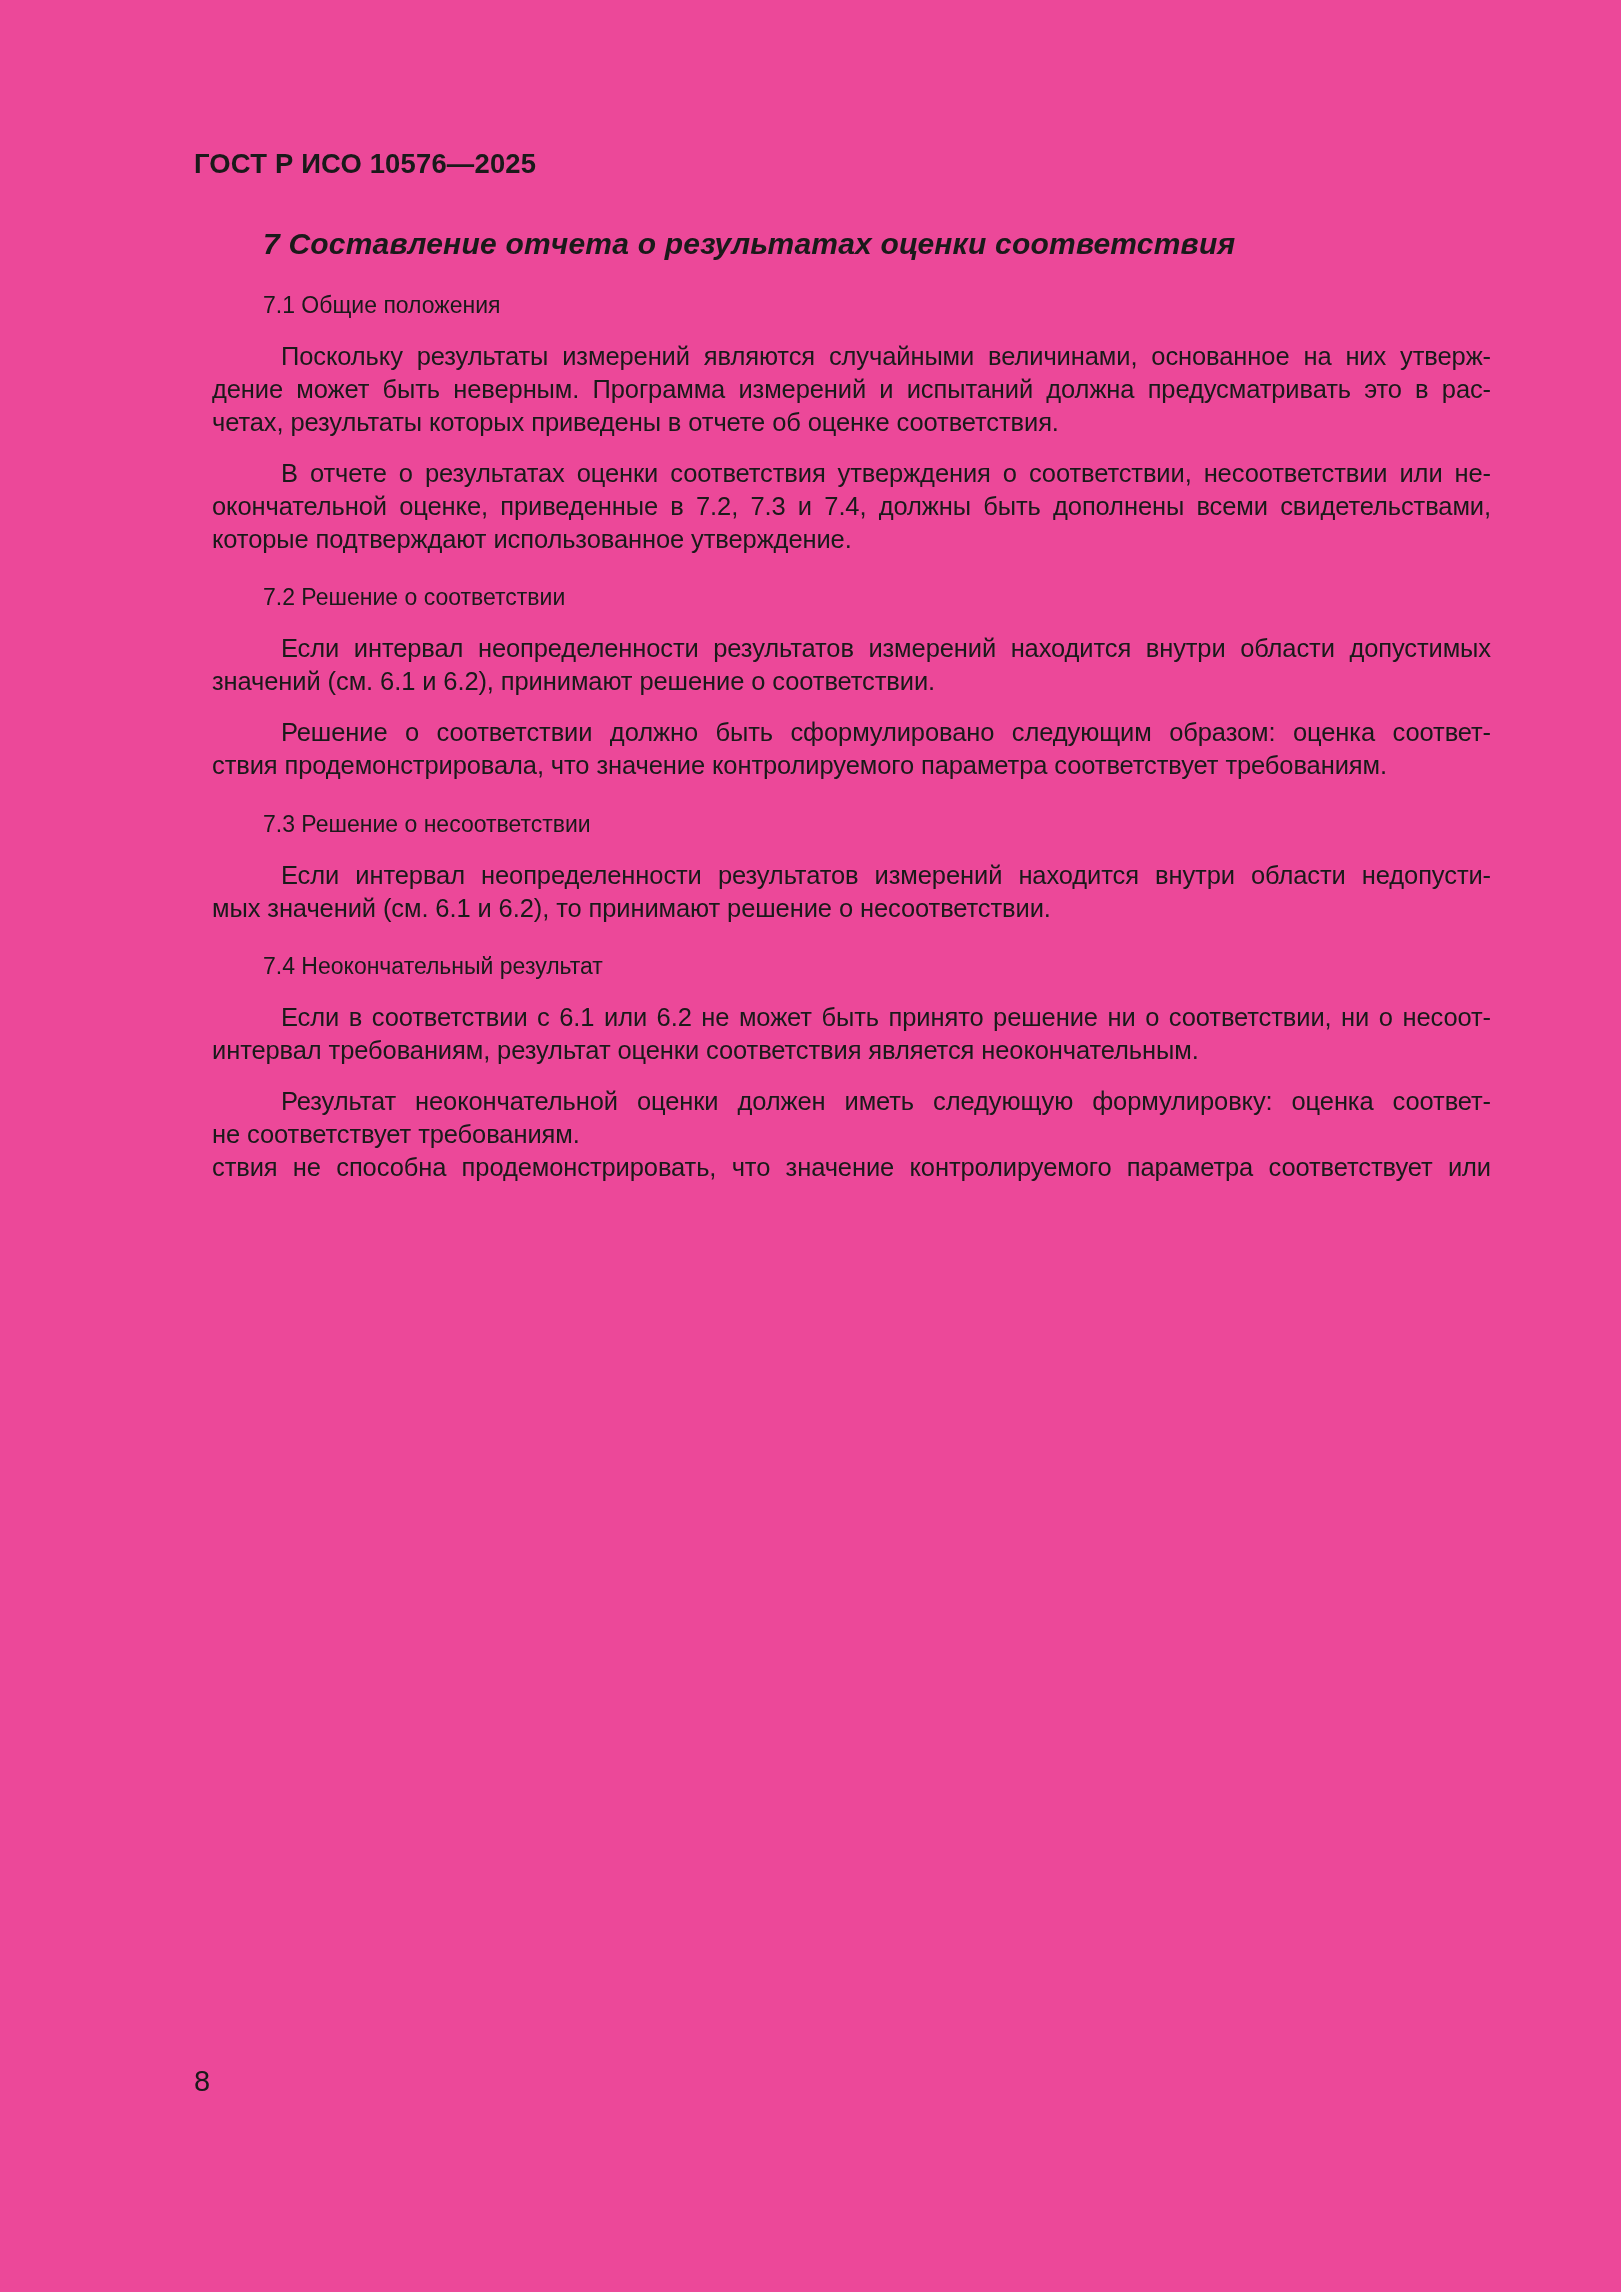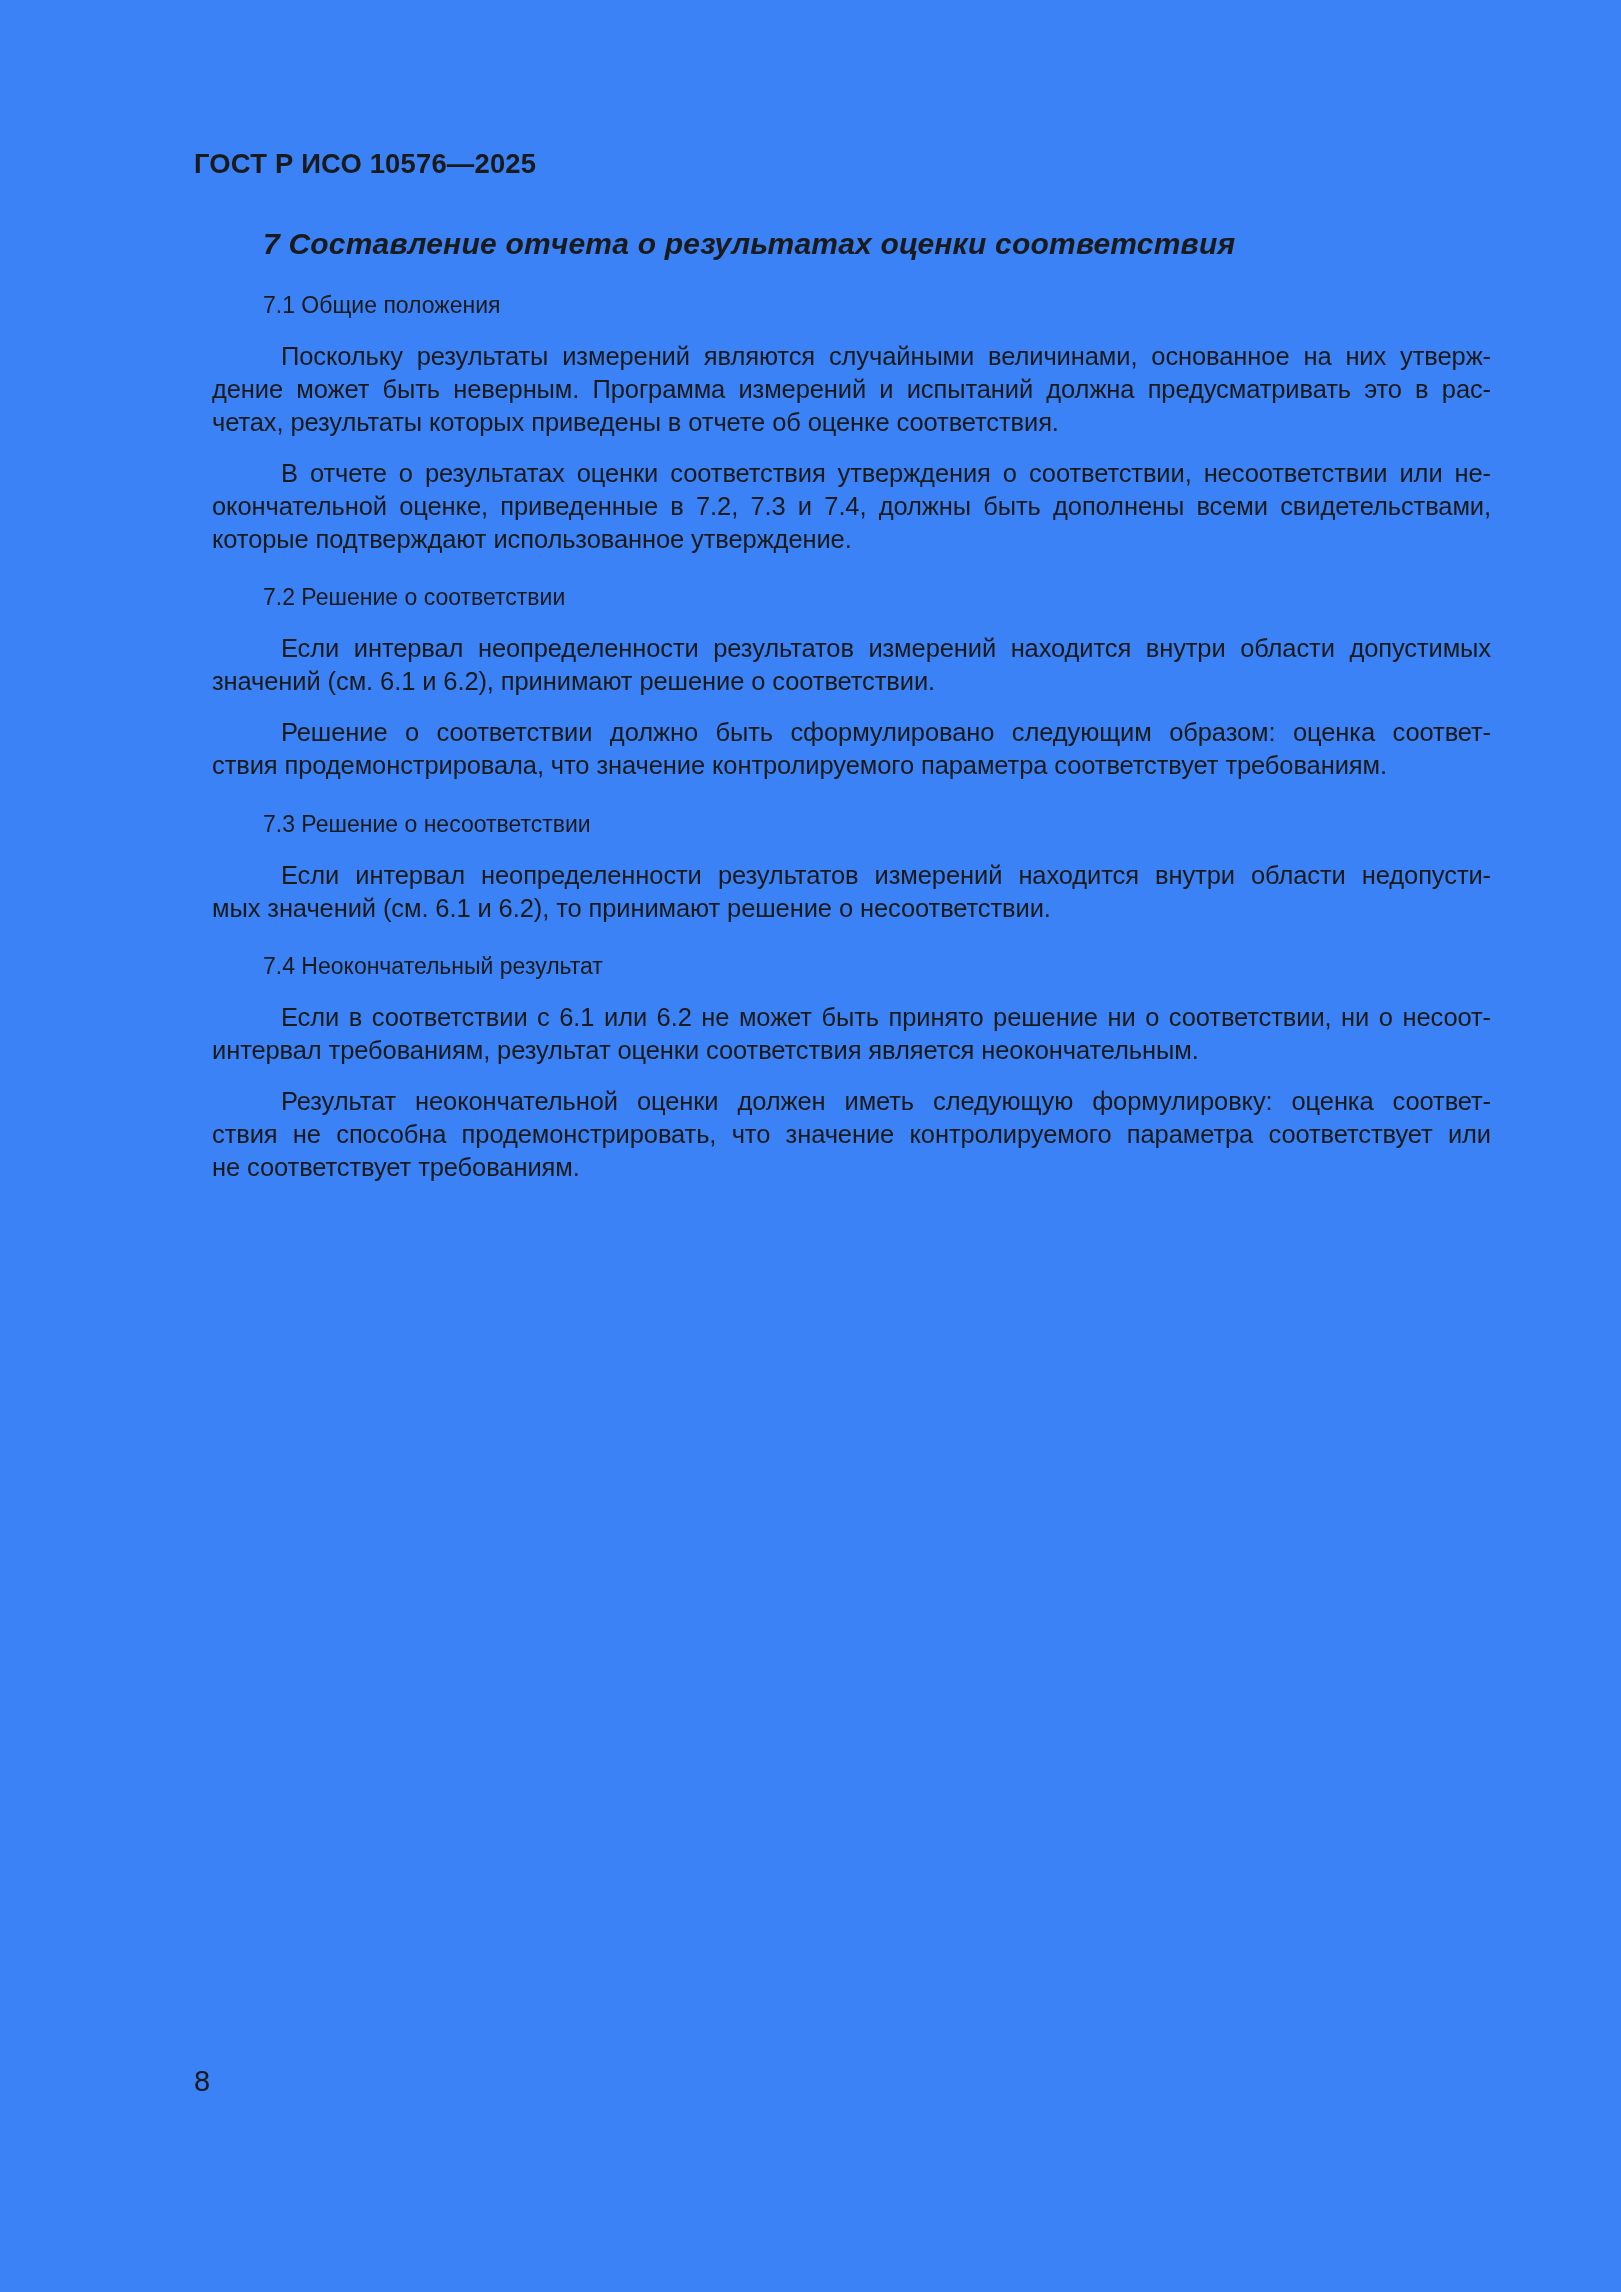--- a/index.html
+++ b/index.html
@@ -4,21 +4,21 @@
 <style>
   html, body {
     margin: 0;
     padding: 0;
     background: #e8e8e8;
   }
   .page {
     position: relative;
     width: 1621px;
     height: 2293px;
-    background: #3b82f6;
+    background: #ec4899;
     font-family: "Liberation Sans", sans-serif;
     color: #1a1a1a;
     overflow: hidden;
     margin: 0 auto;
   }
   .content {
     position: absolute;
     left: 194px;
     top: 147px;
     width: 1315px;
@@ -104,20 +104,20 @@
           <div class="line first">Если интервал неопределенности результатов измерений находится внутри области недопусти-</div>
           <div class="line last">мых значений (см. 6.1 и 6.2), то принимают решение о несоответствии.</div>
         </div>
         <div class="h2">7.4 Неокончательный результат</div>
         <div class="para">
           <div class="line first">Если в соответствии с 6.1 или 6.2 не может быть принято решение ни о соответствии, ни о несоот-</div>
           <div class="line last">интервал требованиям, результат оценки соответствия является неокончательным.</div>
         </div>
         <div class="para">
           <div class="line first">Результат неокончательной оценки должен иметь следующую формулировку: оценка соответ-</div>
+          <div class="line last">не соответствует требованиям.</div>
           <div class="line">ствия не способна продемонстрировать, что значение контролируемого параметра соответствует или</div>
-          <div class="line last">не соответствует требованиям.</div>
         </div>
       </div>
   </div>
   <div class="page-number">8</div>
 </div>
 
 
 </body></html>

